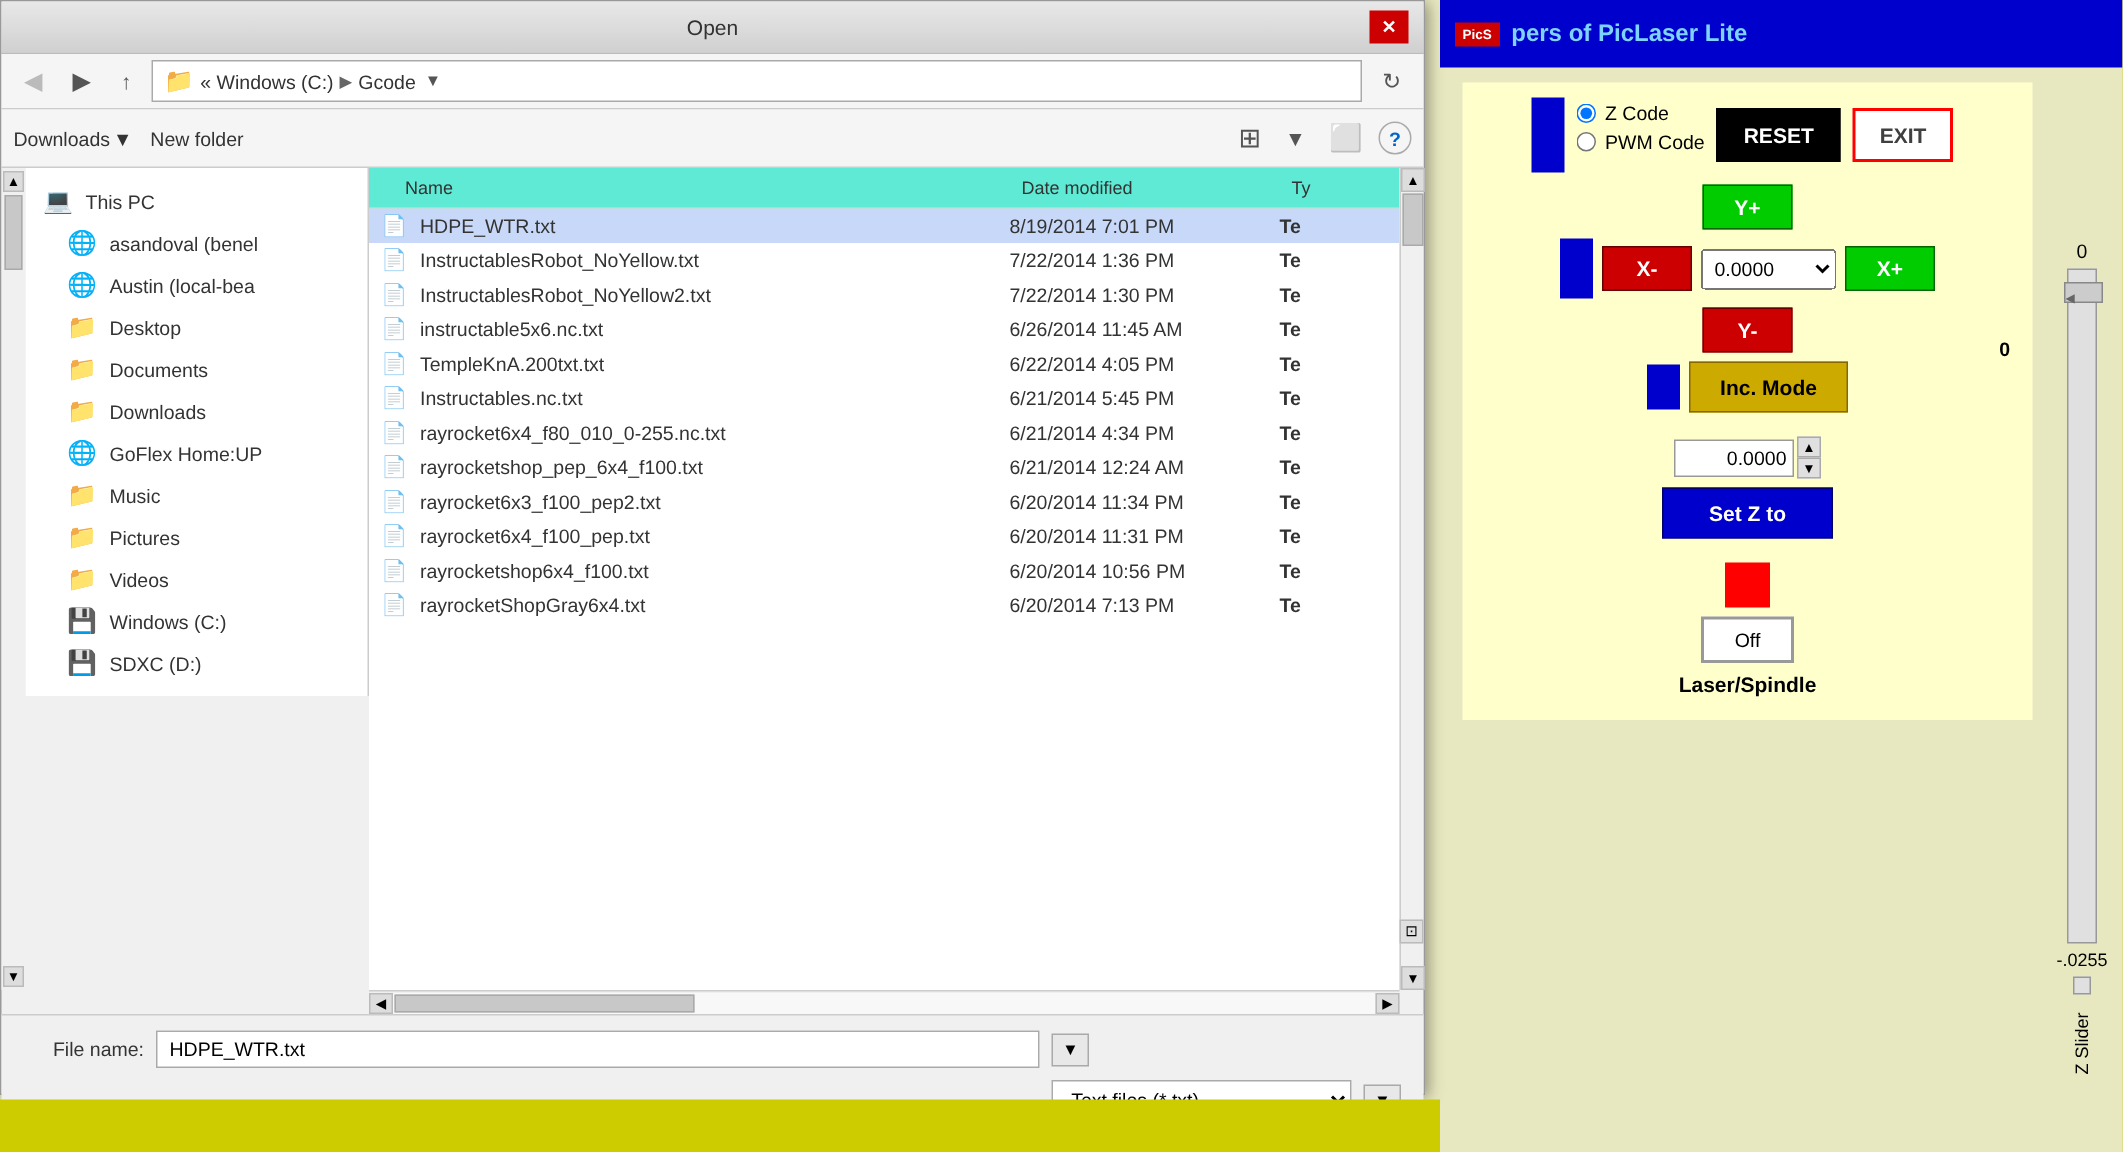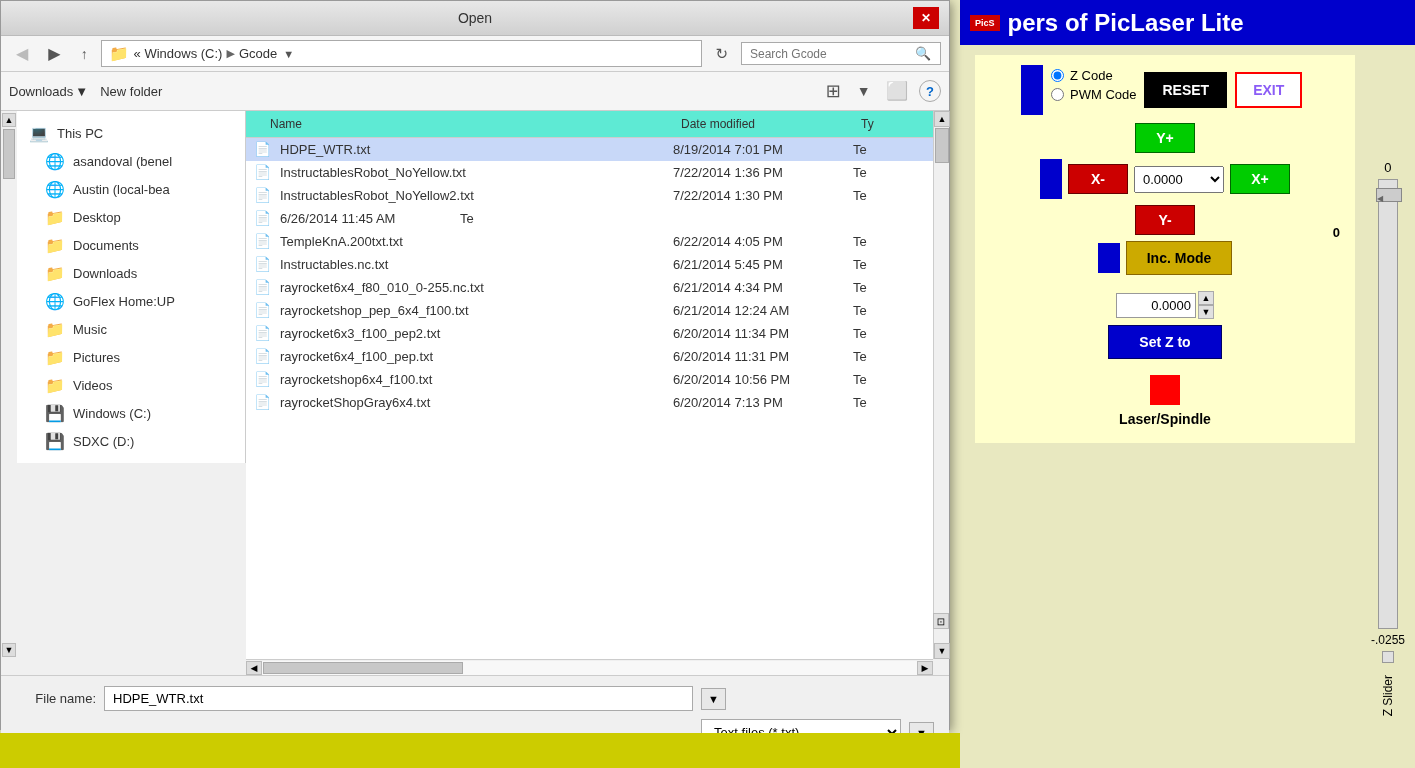--- a/index.html
+++ b/index.html
@@ -26,22 +26,22 @@
       position: absolute;
       top: 0; left: 960px;
       width: 455px;
       height: 45px;
       background: #0000cc;
       display: flex;
       align-items: center;
       padding-left: 10px;
     }
     .app-title-bar span {
-      color: #ffffff;
-      font-size: 24px;
+      color: #7dd3fc;
+      font-size: 16px;
       font-weight: bold;
     }
 
     .radio-group {
       display: flex;
       flex-direction: column;
       gap: 4px;
       margin-bottom: 10px;
     }
     .radio-item {
@@ -54,21 +54,21 @@
       background: #000;
       color: #fff;
       border: 2px solid #000;
       padding: 8px 16px;
       font-weight: bold;
       font-size: 14px;
       cursor: pointer;
     }
     .btn-exit {
       background: #fff;
-      color: #8b5cf6;
+      color: #404040;
       border: 2px solid red;
       padding: 8px 16px;
       font-weight: bold;
       font-size: 14px;
       cursor: pointer;
     }
 
     .control-row {
       display: flex;
       align-items: center;
@@ -372,20 +372,21 @@
     }
     .file-date {
       width: 180px;
       font-size: 13px;
       color: #333;
     }
     .file-type {
       width: 80px;
       font-size: 13px;
       color: #333;
+      font-weight: bold;
     }
 
     
     .dialog-footer {
       padding: 10px 15px;
       background: #f0f0f0;
       border-top: 1px solid #ccc;
       display: flex;
       flex-direction: column;
       gap: 8px;
@@ -554,20 +555,25 @@
     </div>
 
     <div class="control-row">
       <button class="btn-blue-wide" style="padding:8px 30px;">Set Z to</button>
     </div>
 
     <div class="control-row" style="margin-top:16px;">
       <div style="width:30px;height:30px;background:red;"></div>
     </div>
 
+    <div class="control-row">
+      <div style="border:2px solid #999;padding:6px 20px;background:white;">
+        <span>Off</span>
+      </div>
+    </div>
 
     <div class="control-row">
       <span style="font-weight:bold;font-size:14px;">Laser/Spindle</span>
     </div>
   </div>
 
   <div style="position:absolute;right:10px;top:160px;display:flex;flex-direction:column;align-items:center;gap:4px;">
     <span style="font-size:13px;">0</span>
     <div style="position:relative;width:20px;height:450px;background:#e0e0e0;border:1px solid #999;">
       <div style="width:26px;height:14px;background:#ccc;border:1px solid #888;position:absolute;top:8px;left:-3px;">
@@ -597,24 +603,20 @@
     <div class="breadcrumb-bar">
       <span style="font-size:16px;color:#e8a000;">📁</span>
       <span class="breadcrumb-text">« Windows (C:)</span>
       <span class="breadcrumb-arrow">▶</span>
       <span class="breadcrumb-text">Gcode</span>
       <button class="breadcrumb-dropdown">▼</button>
     </div>
 
     <button class="nav-btn" style="font-size:15px;">↻</button>
 
-    <div class="search-box">
-      <input type="text" class="search-input" placeholder="Search Gcode" style="">
-      <span style="color:#888;">🔍</span>
-    </div>
   </div>
 
   <div class="dialog-commands">
     <button class="organize-btn">
       <span>Downloads</span>
       <span>▼</span>
     </button>
     <button class="new-folder-btn">New folder</button>
 
     <div class="view-btns">
@@ -715,20 +717,21 @@
 
         <div class="file-row">
           <span class="file-icon">📄</span>
           <span class="file-name">InstructablesRobot_NoYellow2.txt</span>
           <span class="file-date">7/22/2014 1:30 PM</span>
           <span class="file-type">Te</span>
         </div>
 
         <div class="file-row">
           <span class="file-icon">📄</span>
+          <span class="file-name">instructable5x6.nc.txt</span>
           <span class="file-date">6/26/2014 11:45 AM</span>
           <span class="file-type">Te</span>
         </div>
 
         <div class="file-row">
           <span class="file-icon">📄</span>
           <span class="file-name">TempleKnA.200txt.txt</span>
           <span class="file-date">6/22/2014 4:05 PM</span>
           <span class="file-type">Te</span>
         </div>

